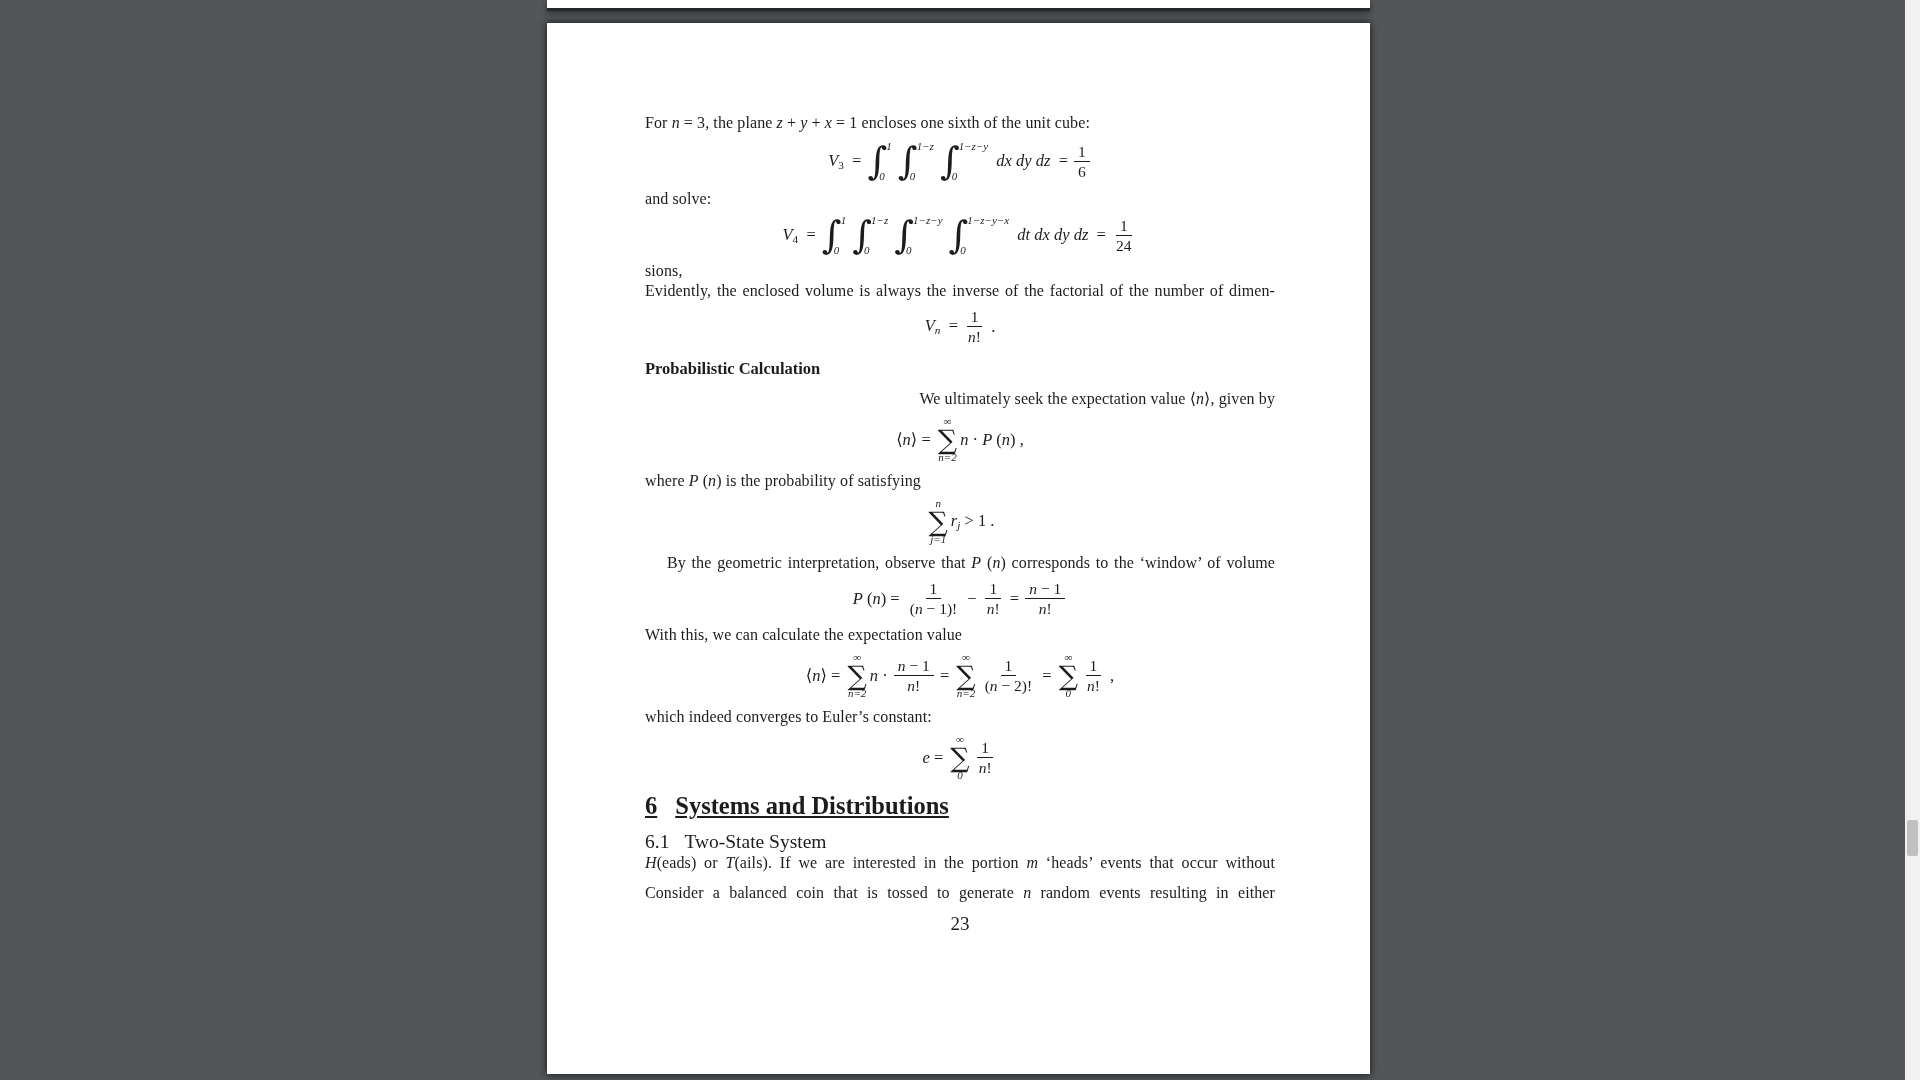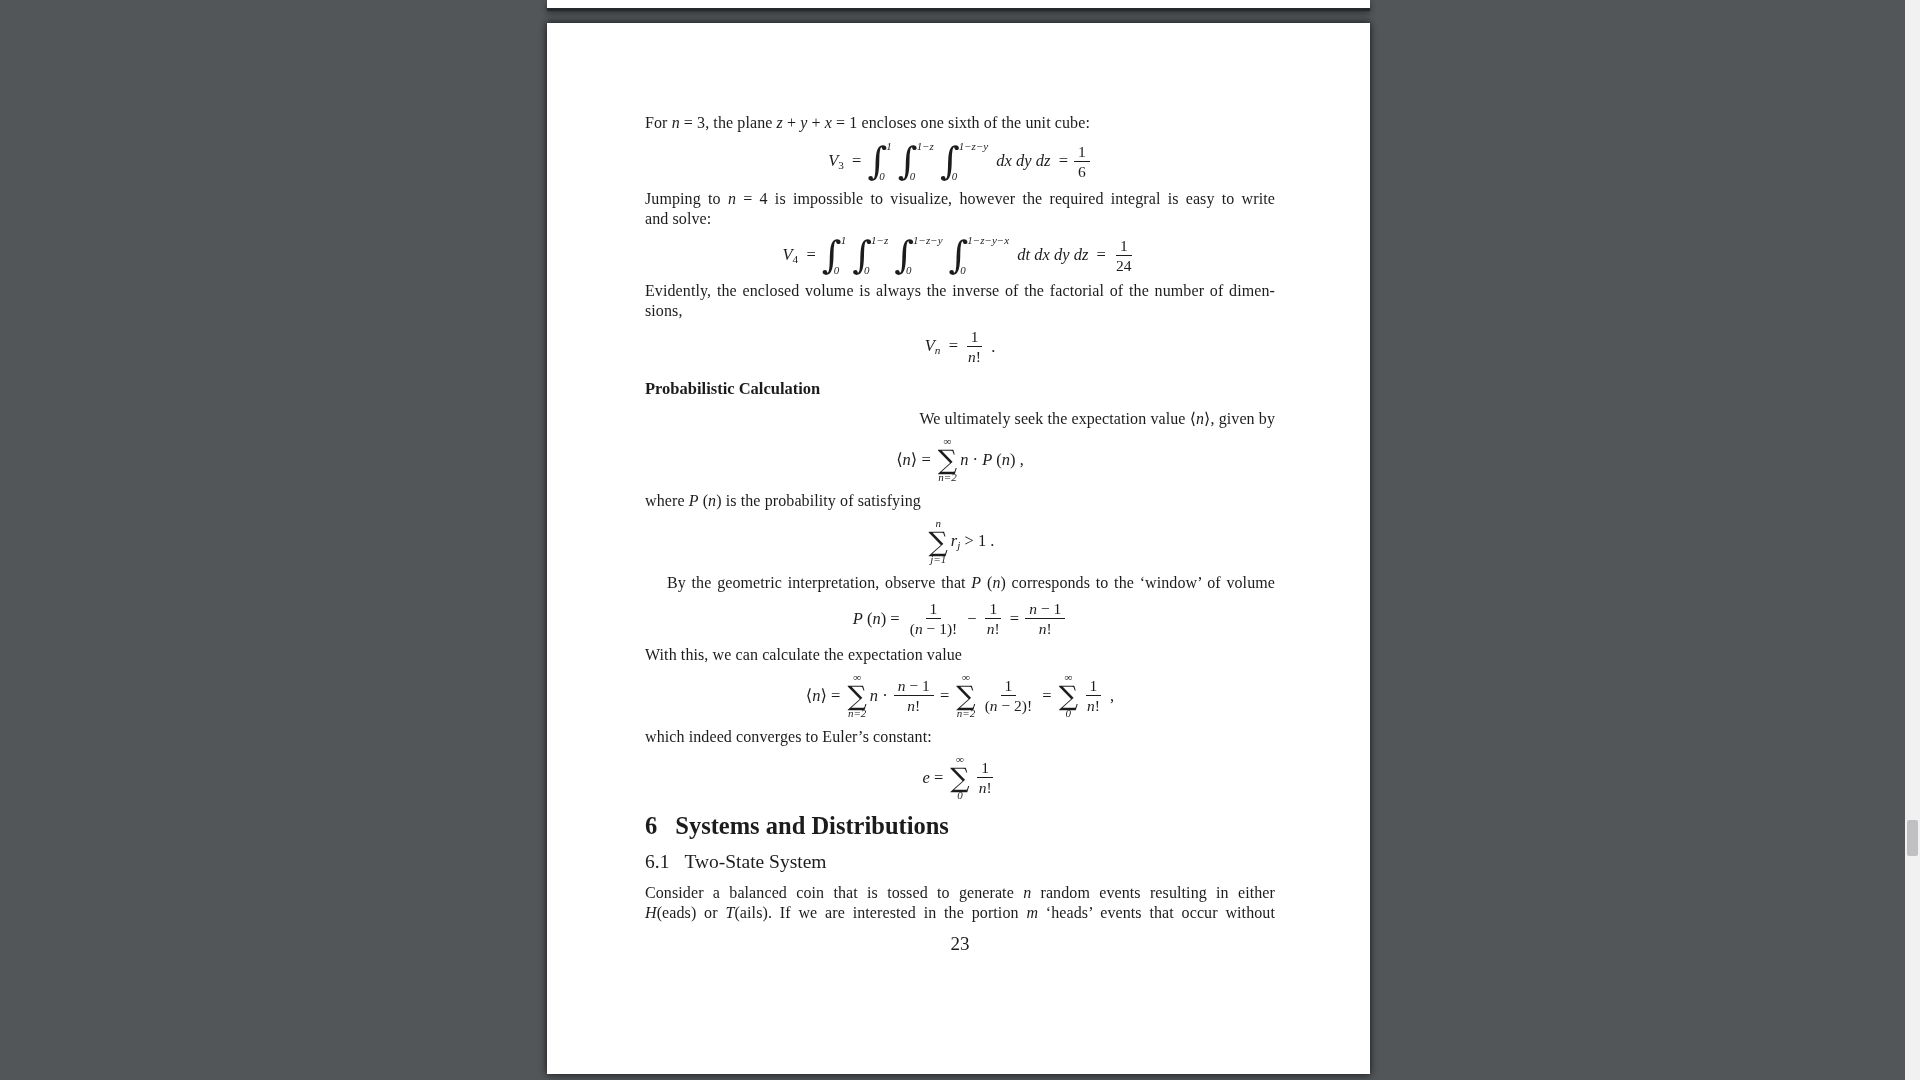--- a/index.html
+++ b/index.html
@@ -40,21 +40,21 @@
   .sum{display:inline-flex;flex-direction:column;align-items:center;margin:0 3px;}
   .sl{font-size:11px;line-height:11px;min-height:11px;font-style:italic;white-space:pre;}
   .sg{font-size:27px;line-height:25px;font-family:"DejaVu Serif",serif;font-style:normal;}
   .int{display:inline-flex;align-items:center;margin:0 2px;}
   .ig{font-size:38px;line-height:42px;font-family:"DejaVu Serif",serif;}
   .il{display:inline-flex;flex-direction:column;justify-content:space-between;align-items:flex-start;height:40px;margin-left:-1px;margin-right:2px;}
   .isup{font-size:11px;font-style:italic;transform:translateY(-1px);white-space:pre;}
   .isub{font-size:11px;font-style:italic;transform:translate(-7px,1px);}
 
   .hpar{font-size:16.5px;font-weight:bold;margin-top:14px;}
-  .h-sec{font-size:24.5px;font-weight:bold;margin-top:10px;line-height:29px;}
+  .h-sec{font-size:24.5px;font-weight:bold;margin-top:10px;line-height:29px;text-decoration:underline;}
   .h-sec .htitle{margin-left:18px;}
   .h-sub{font-size:19.5px;font-weight:normal;margin-top:10px;line-height:23px;}
   .h-sub .htitle{margin-left:15px;}
 
   .mt8{margin-top:8px;} .mt10{margin-top:10px;text-align:right;}
   .pagenum{margin-top:10px;text-align:center;font-size:19px;}
 
   .scroll-track{position:absolute;right:0;top:0;width:15px;height:1080px;background:var(--track);}
   .scroll-thumb{position:absolute;left:2px;top:820px;width:11px;height:36px;background:var(--thumb);border-radius:2px;}
 </style>
@@ -93,21 +93,20 @@
               <span class="isub">0</span>
             </span>
           </span>
           <span class="mi"> <span class="sg-i">dx dy dz</span>  = </span>
           <span class="frac">
             <span class="fn">1</span>
             <span class="fd">6</span>
           </span>
         </div>
 
-      <p class="body just">Jumping to <span class="sg-i">n</span> = 4 is impossible to visualize, however the required integral is easy to write</p>
       <p class="body">and solve:</p>
 
       <div class="eq tight">
           <span class="mi"><span class="sg-i">V</span><span class="sg-sub">4</span>  = </span>
           <span class="int">
             <span class="ig">∫</span>
             <span class="il">
               <span class="isup">1</span>
               <span class="isub">0</span>
             </span>
@@ -133,22 +132,22 @@
               <span class="isub">0</span>
             </span>
           </span>
           <span class="mi"> <span class="sg-i">dt dx dy dz</span>  = </span>
           <span class="frac">
             <span class="fn">1</span>
             <span class="fd">24</span>
           </span>
         </div>
 
+      <p class="body">sions,</p>
       <p class="body just">Evidently, the enclosed volume is always the inverse of the factorial of the number of dimen-</p>
-      <p class="body">sions,</p>
 
       <div class="eq">
           <span class="mi"><span class="sg-i">V</span><span class="sg-sub sg-i">n</span>  = </span>
           <span class="frac">
             <span class="fn">1</span>
             <span class="fd"><span class="sg-i">n</span>!</span>
           </span>
           <span class="mi"> .</span>
         </div>
 
@@ -250,22 +249,22 @@
         </div>
 
       <div class="h-sec">
         <span>6</span><span class="htitle">Systems and Distributions</span>
       </div>
 
       <div class="h-sub">
         <span>6.1</span><span class="htitle">Two-State System</span>
       </div>
 
+      <p class="body just"><span class="sg-i">H</span>(eads) or <span class="sg-i">T</span>(ails). If we are interested in the portion <span class="sg-i">m</span> ‘heads’ events that occur without</p>
       <p class="body just mt10">Consider a balanced coin that is tossed to generate <span class="sg-i">n</span> random events resulting in either</p>
-      <p class="body just"><span class="sg-i">H</span>(eads) or <span class="sg-i">T</span>(ails). If we are interested in the portion <span class="sg-i">m</span> ‘heads’ events that occur without</p>
 
       <div class="pagenum">23</div>
 
     </div>
   </div>
 
   <div class="scroll-track">
     <div class="scroll-thumb"></div>
   </div>
 

